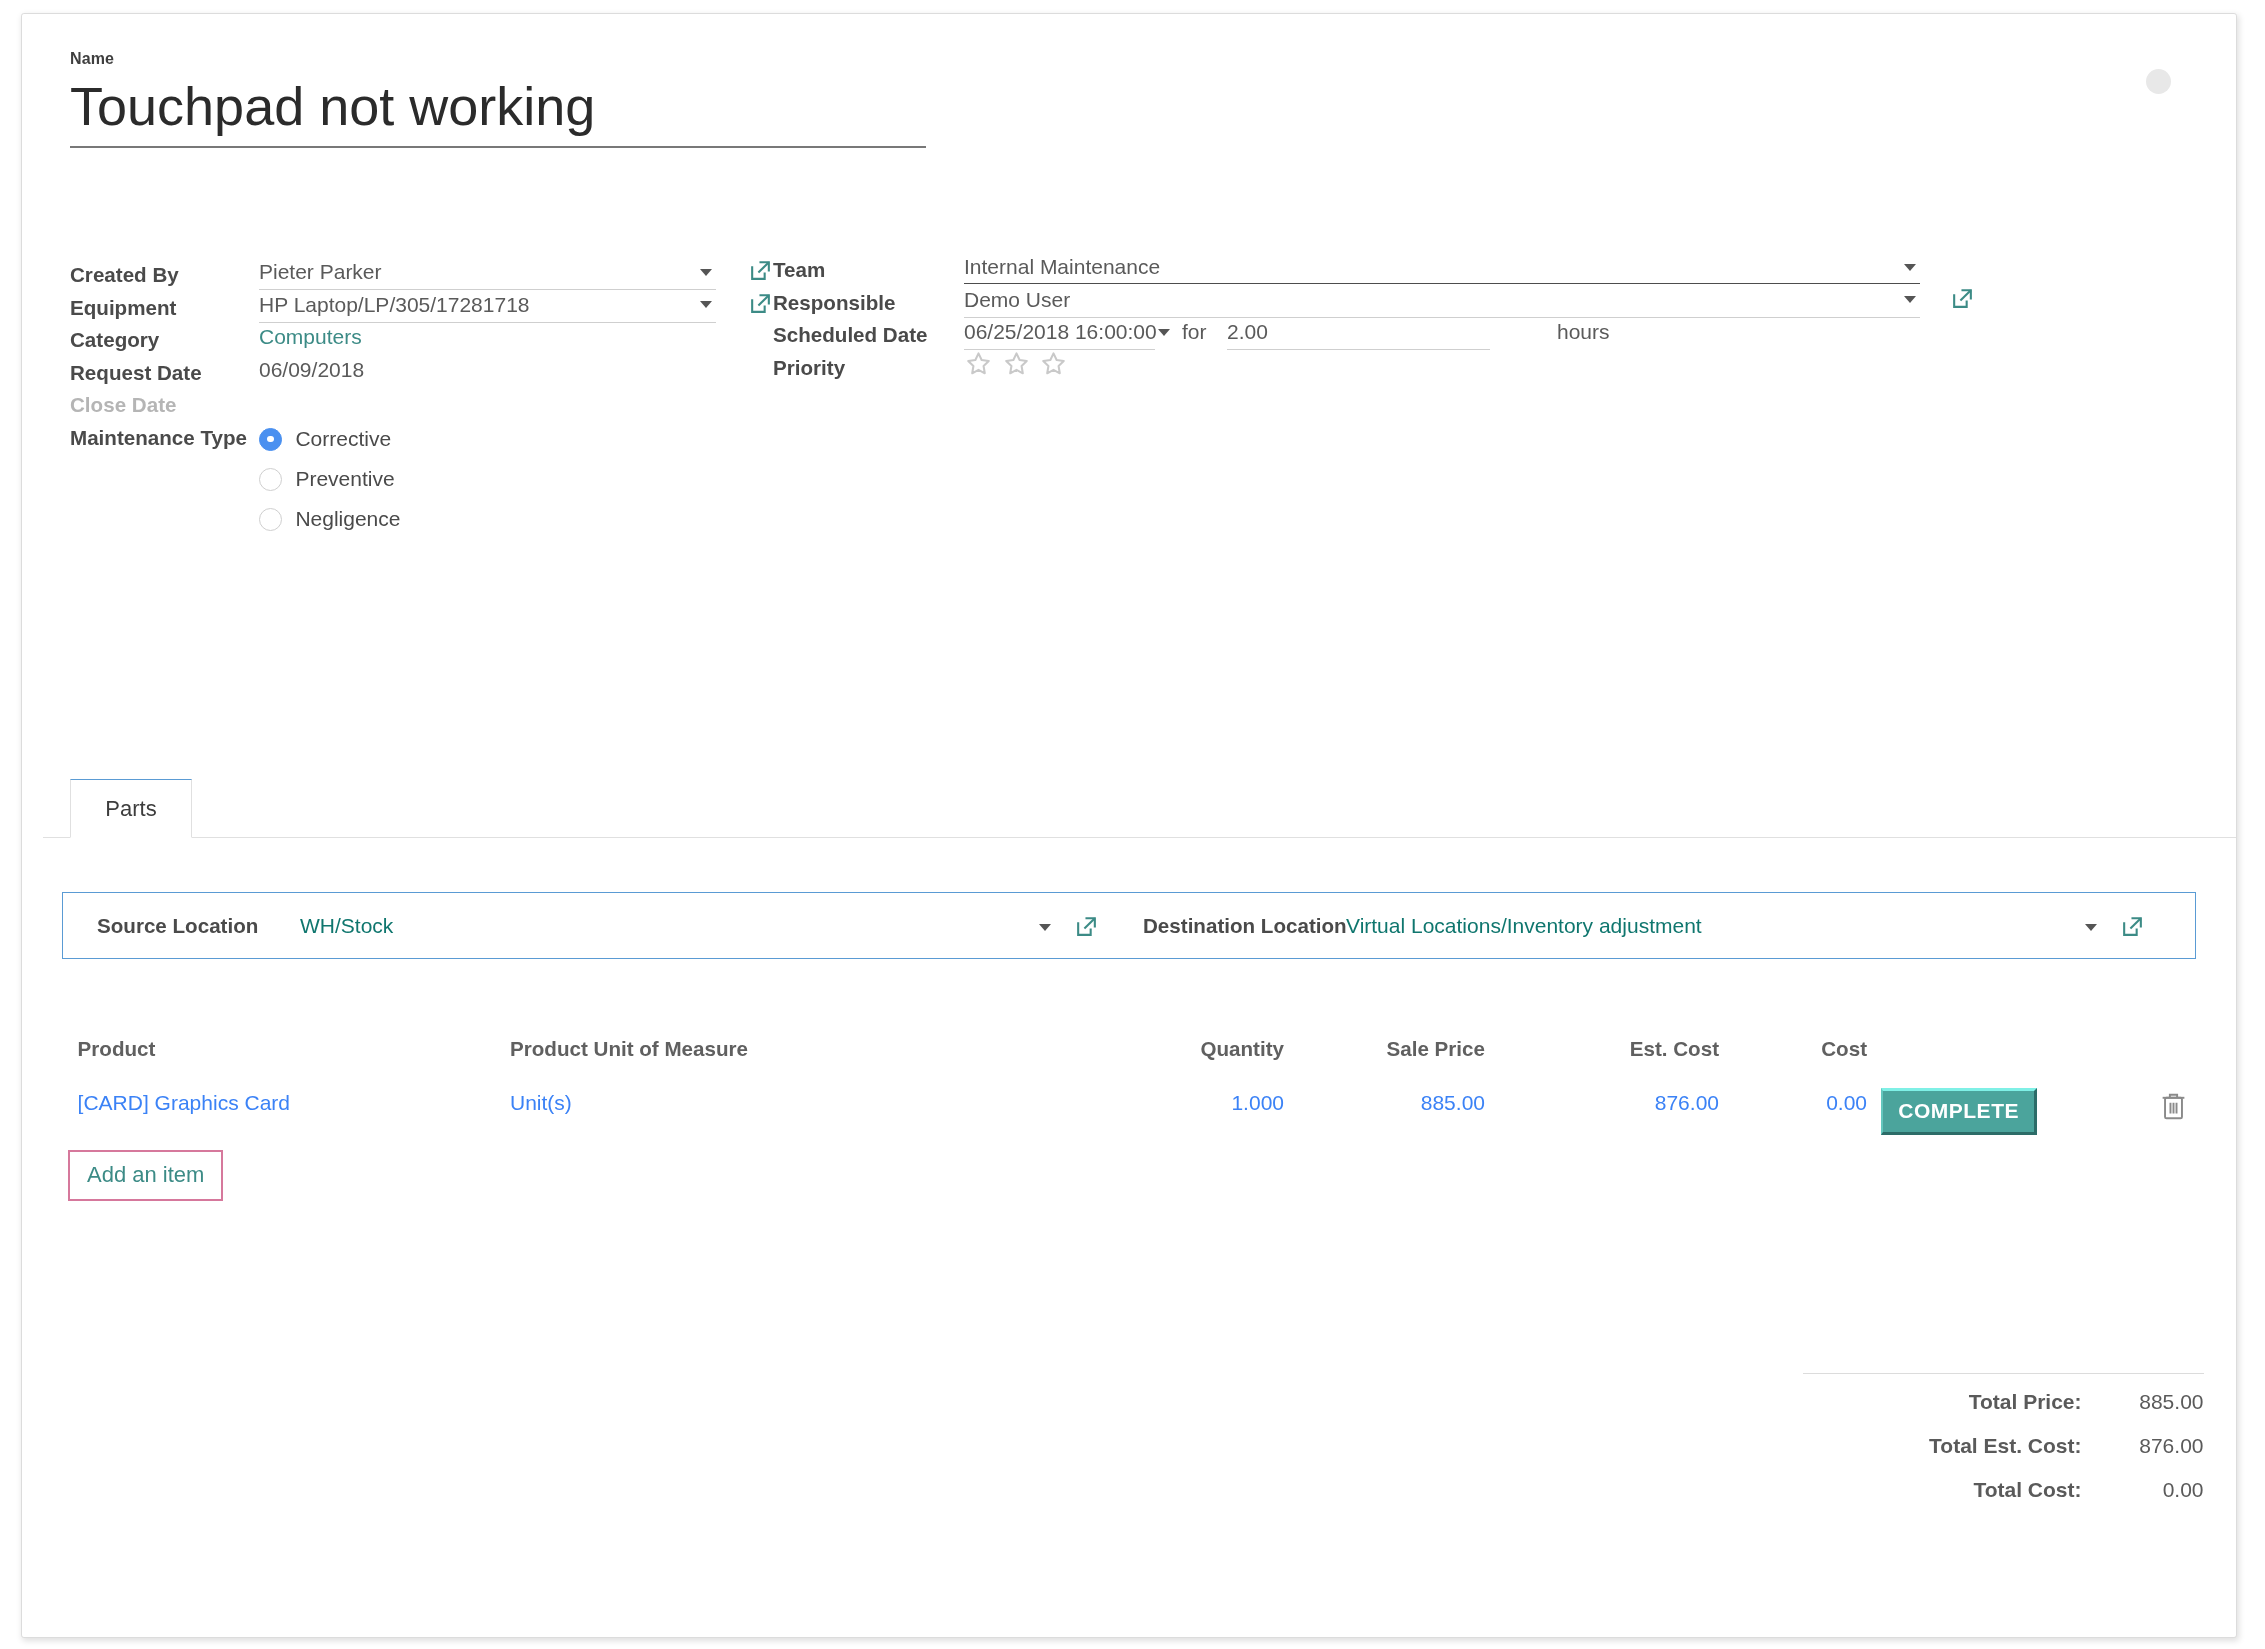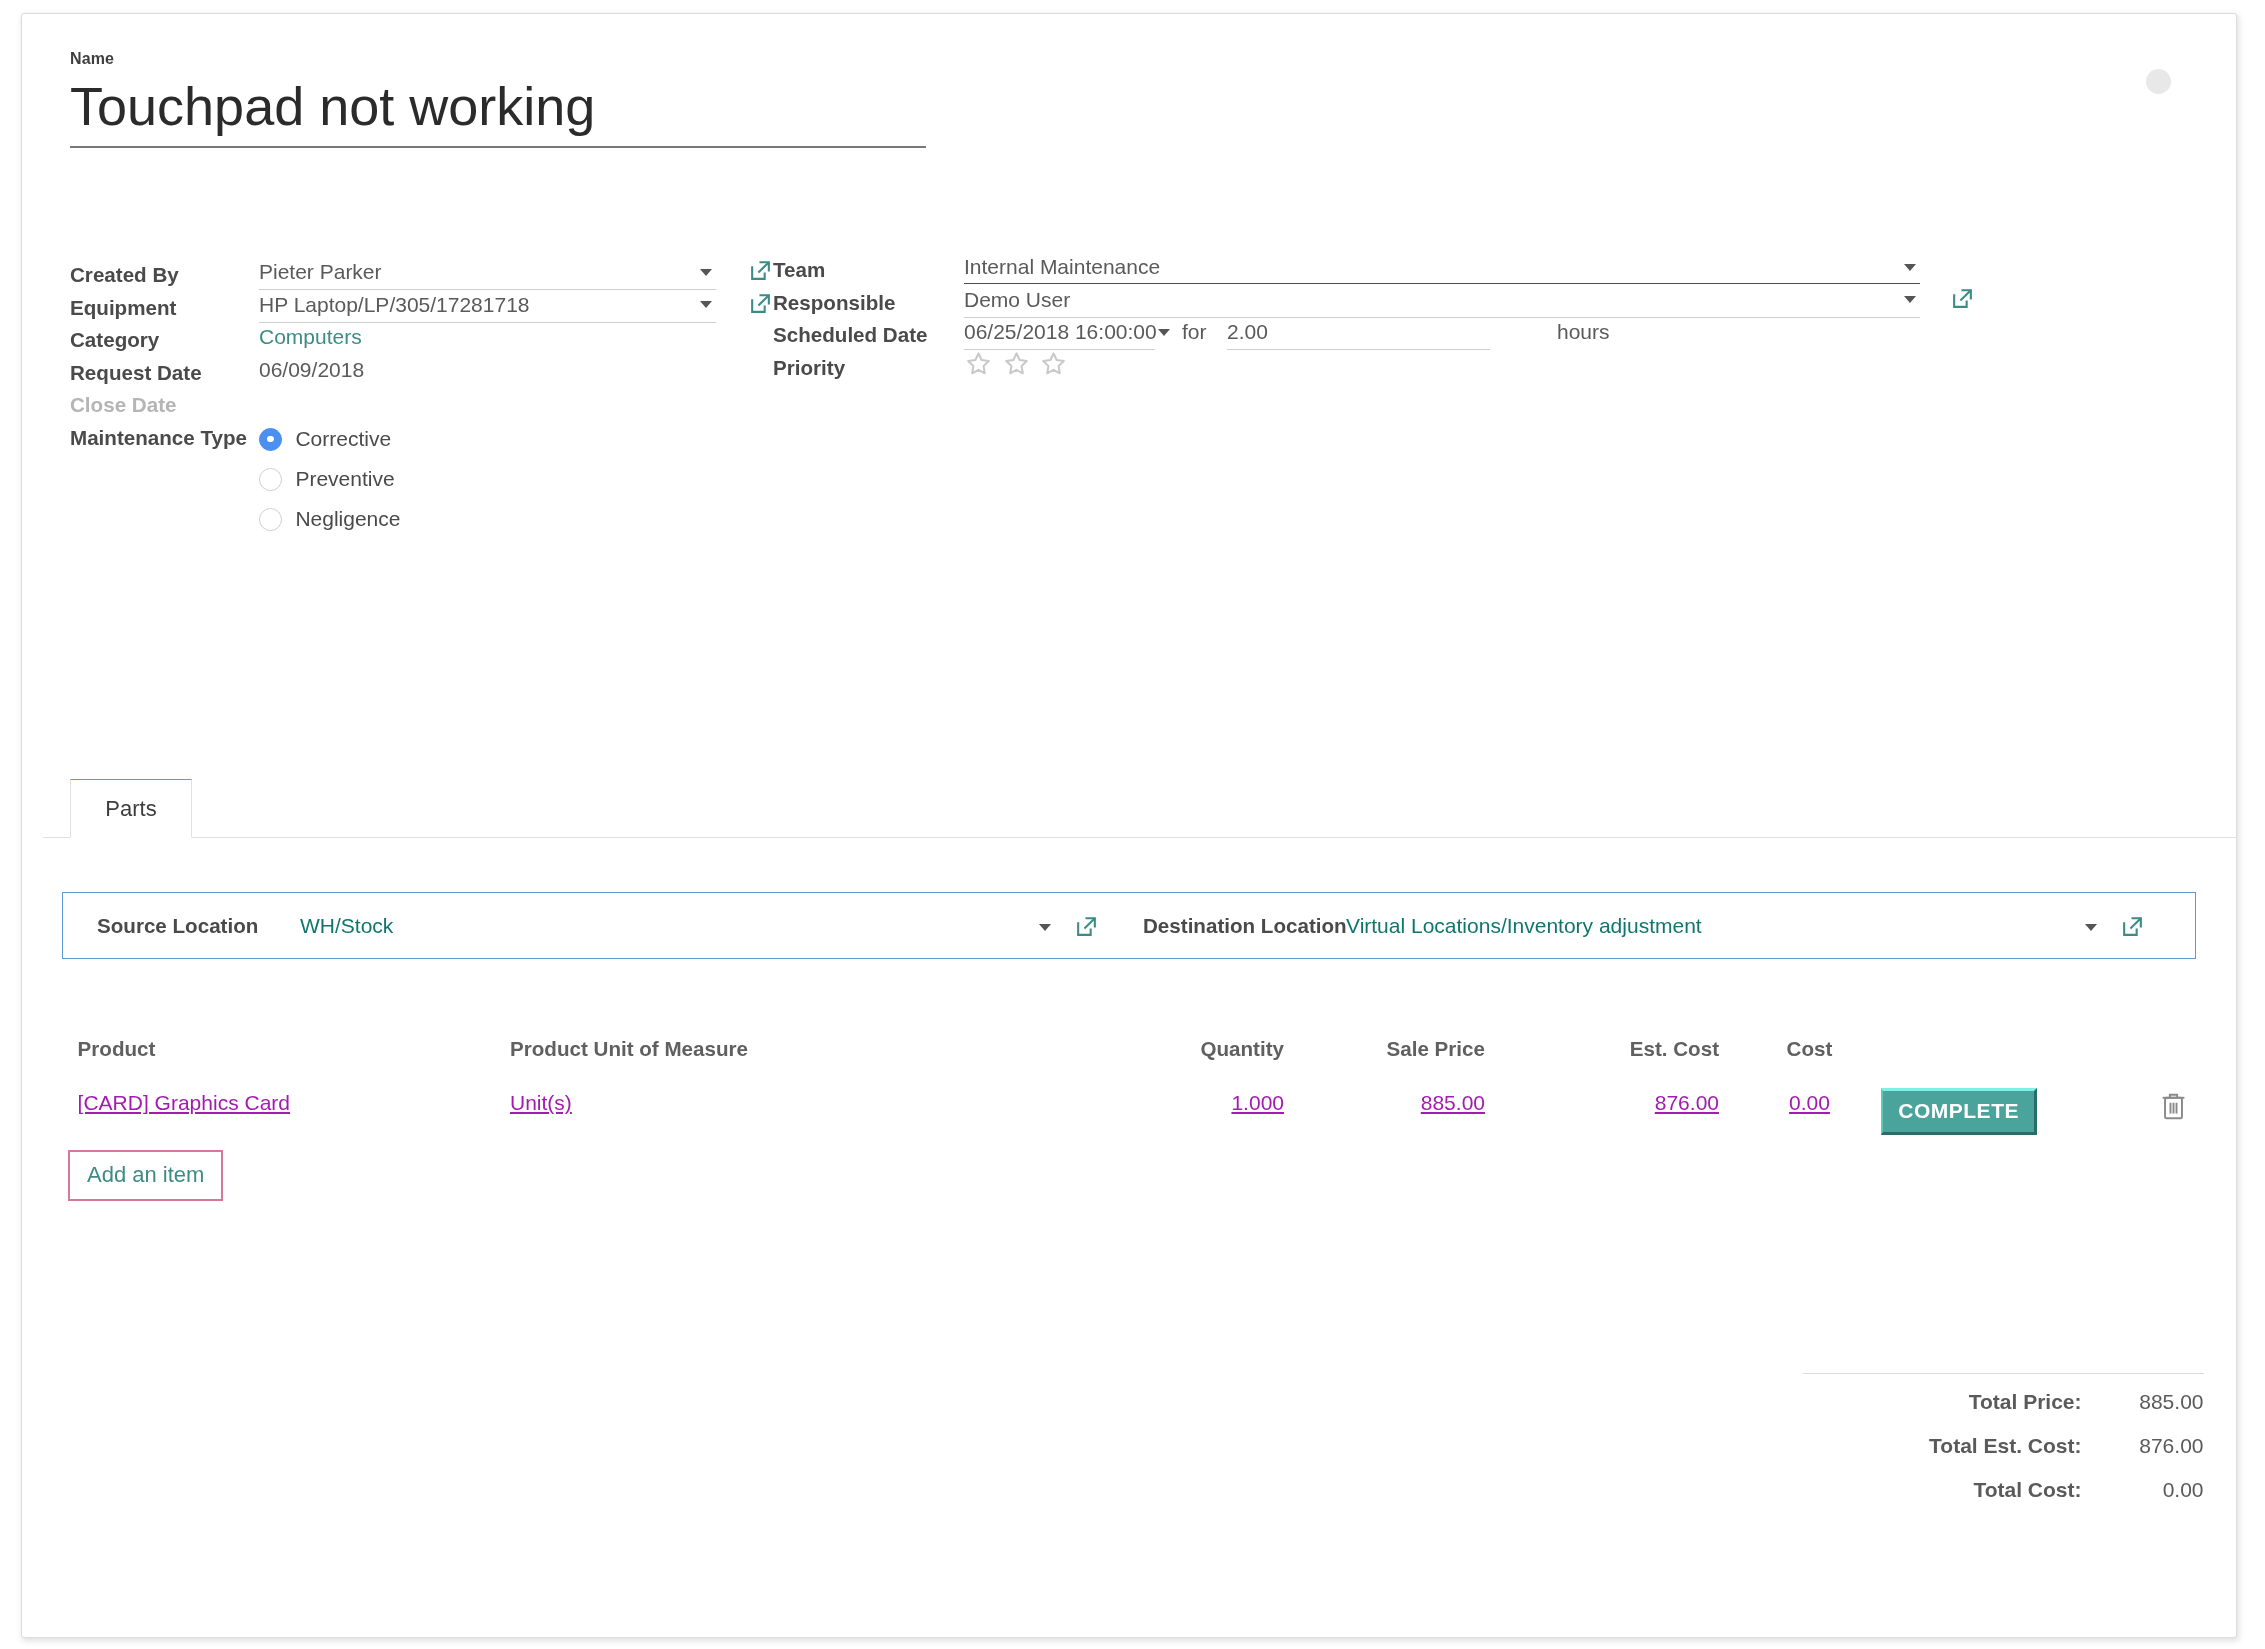--- a/index.html
+++ b/index.html
@@ -198,27 +198,27 @@
   }
   .loc-ext { position:absolute; right:11.5px; top:21px; }
 
   
   .ptable { position:absolute; left:48px; top:1023px; width:2141px; }
   .ptable .hrow, .ptable .drow { position:relative; height:auto; }
   .ptable .hrow { height:54px; }
   .ptable .drow { height:59px; }
   .cell { position:absolute; font-size:21px; white-space:nowrap; }
   .hcell { font-weight:bold; color:#606060; font-size:20.6px; }
-  .dcell { color:#a21caf;text-decoration:underline; }
+  .dcell { color:#3b82f6; }
   .c-prod { left:7.6px; }
   .c-uom  { left:440px; }
   .c-qty  { left:1042px; width:172px; text-align:right; }
   .c-sale { left:1243px; width:172px; text-align:right; }
   .c-est  { left:1477px; width:172px; text-align:right; }
-  .c-cost { left:1682px; width:115px; text-align:center; }
+  .c-cost { left:1682px; width:115px; text-align:right; }
 
   
   .badge-complete {
     position:absolute; left:1811px; top:-3.8px;
     padding:9.6px 15.3px 10.5px 15.3px;
     background:#4ba49c;
     border-top:3.8px solid #7ff0e6;
     border-left:2.9px solid #63c6bd;
     border-right:3.8px solid #2c6c68;
     border-bottom:3.8px solid #2c6c68;

